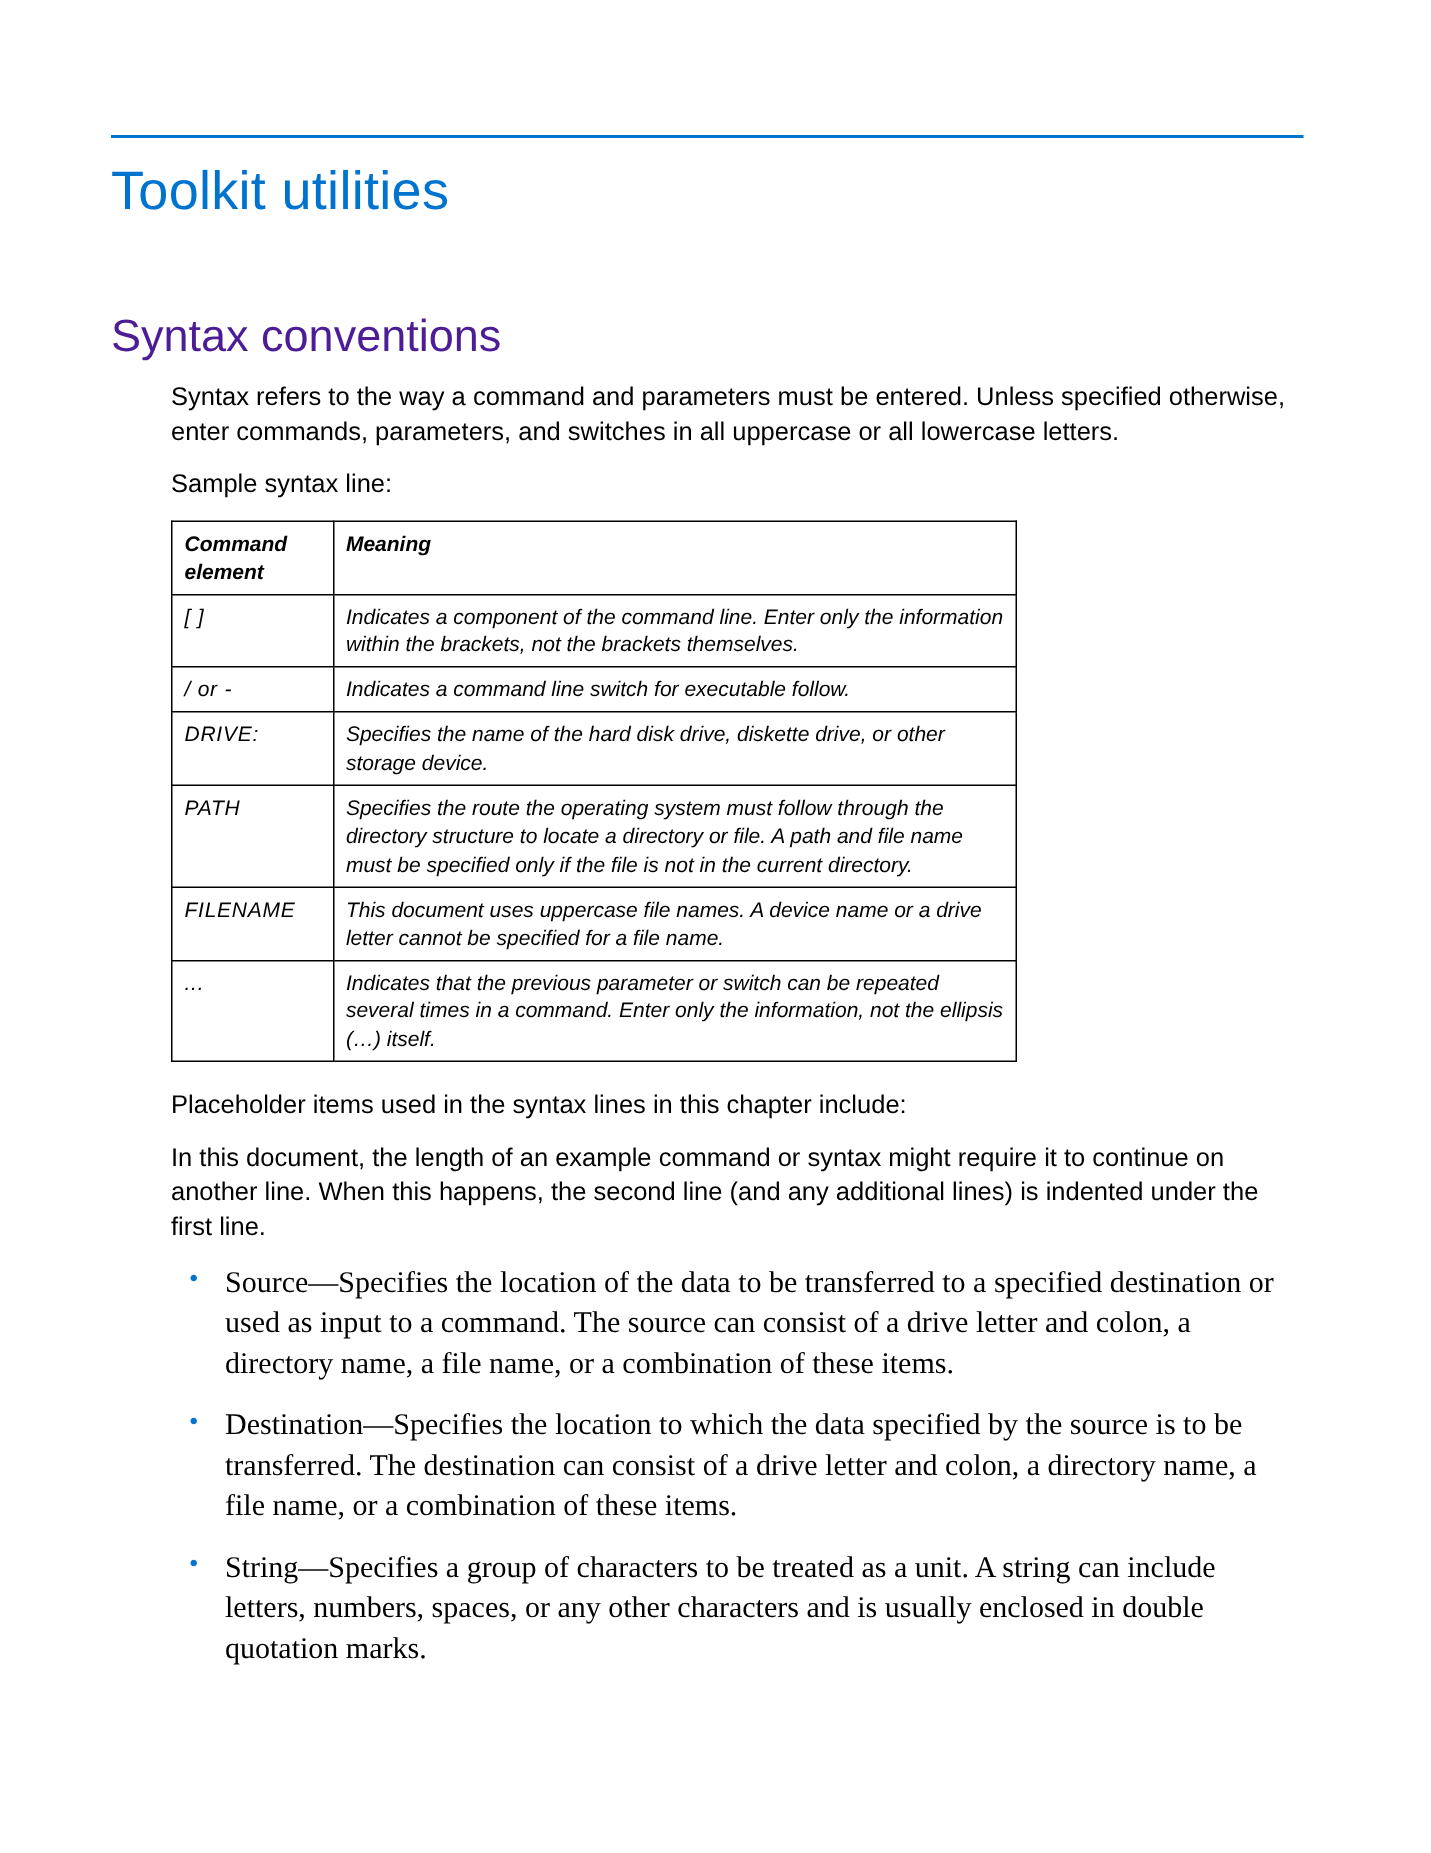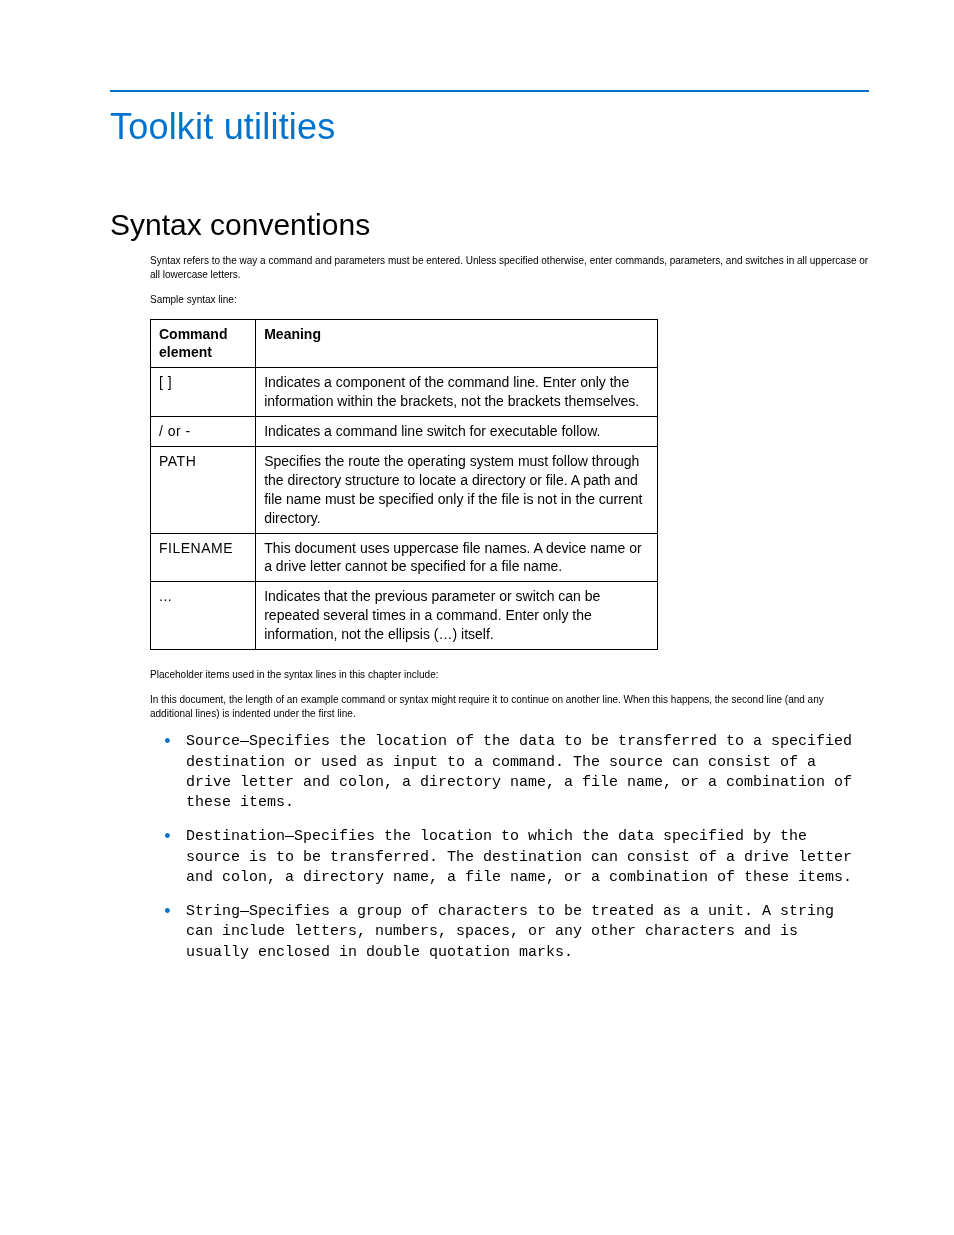--- a/index.html
+++ b/index.html
@@ -5,64 +5,65 @@
   * { box-sizing: border-box; }
   body {
     margin: 0;
     padding: 0;
     background: #ffffff;
     font-family: Arial, Helvetica, sans-serif;
     color: #000;
     width: 954px;
   }
   .page {
-    padding: 90px 85px 50px 110px;
+    padding: 90px 85px 50px 74px;
   }
   .rule {
     border: none;
     border-top: 2px solid #0073cf;
     margin: 0 0 14px 0;
   }
   h1.title {
     font-family: "Arial Narrow", Arial, sans-serif;
     font-stretch: condensed;
     font-weight: 400;
     color: #0073cf;
     font-size: 36px;
     margin: 0 0 60px 0;
     letter-spacing: 0.2px;
   }
   h2.section {
     font-family: "Arial Narrow", Arial, sans-serif;
     font-stretch: condensed;
     font-weight: 400;
-    color: #000000;
+    color: #4c1d95;
     font-size: 30px;
     margin: 0 0 12px 0;
   }
   .body-indent {
     margin-left: 40px;
   }
   p {
     font-family: "Arial Narrow", Arial, sans-serif;
     font-stretch: condensed;
-    font-size: 10px;
+    font-size: 17px;
     line-height: 1.35;
     margin: 0 0 12px 0;
   }
   .codeline {
     font-family: "Courier New", monospace;
     font-size: 14px;
     margin: 0 0 8px 36px;
     letter-spacing: 0.5px;
   }
   table.syntax {
     border-collapse: collapse;
-    width: 508px;
+    width: 564px;
     margin: 0 0 18px 0;
+    font-style: italic;
   }
   table.syntax th, table.syntax td {
     border: 1px solid #000;
     padding: 5px 8px;
     vertical-align: top;
     text-align: left;
     font-family: "Arial Narrow", Arial, sans-serif;
     font-stretch: condensed;
     font-size: 14px;
     line-height: 1.35;
@@ -75,23 +76,23 @@
     font-size: 13px;
     letter-spacing: 0.5px;
   }
   ul.bullets {
     list-style: none;
     padding: 0;
     margin: 0 0 0 36px;
   }
   ul.bullets li {
     position: relative;
-    font-family: Liberation Mono, monospace;
+    font-family: Liberation Serif, serif;
     font-stretch: condensed;
-    font-size: 15px;
+    font-size: 20px;
     line-height: 1.35;
     margin-bottom: 14px;
     padding-left: 0;
   }
   ul.bullets li::before {
     content: "•";
     color: #0073cf;
     font-size: 18px;
     position: absolute;
     left: -24px;
@@ -122,20 +123,24 @@
       <tbody>
         <tr>
           <td class="mono">[ ]</td>
           <td>Indicates a component of the command line. Enter only the information within the brackets, not the brackets themselves.</td>
         </tr>
         <tr>
           <td class="mono">/ or -</td>
           <td>Indicates a command line switch for executable follow.</td>
         </tr>
         <tr>
+          <td class="mono">DRIVE:</td>
+          <td>Specifies the name of the hard disk drive, diskette drive, or other storage device.</td>
+        </tr>
+        <tr>
           <td class="mono">PATH</td>
           <td>Specifies the route the operating system must follow through the directory structure to locate a directory or file. A path and file name must be specified only if the file is not in the current directory.</td>
         </tr>
         <tr>
           <td class="mono">FILENAME</td>
           <td>This document uses uppercase file names. A device name or a drive letter cannot be specified for a file name.</td>
         </tr>
         <tr>
           <td class="mono">...</td>
           <td>Indicates that the previous parameter or switch can be repeated several times in a command. Enter only the information, not the ellipsis (…) itself.</td>

